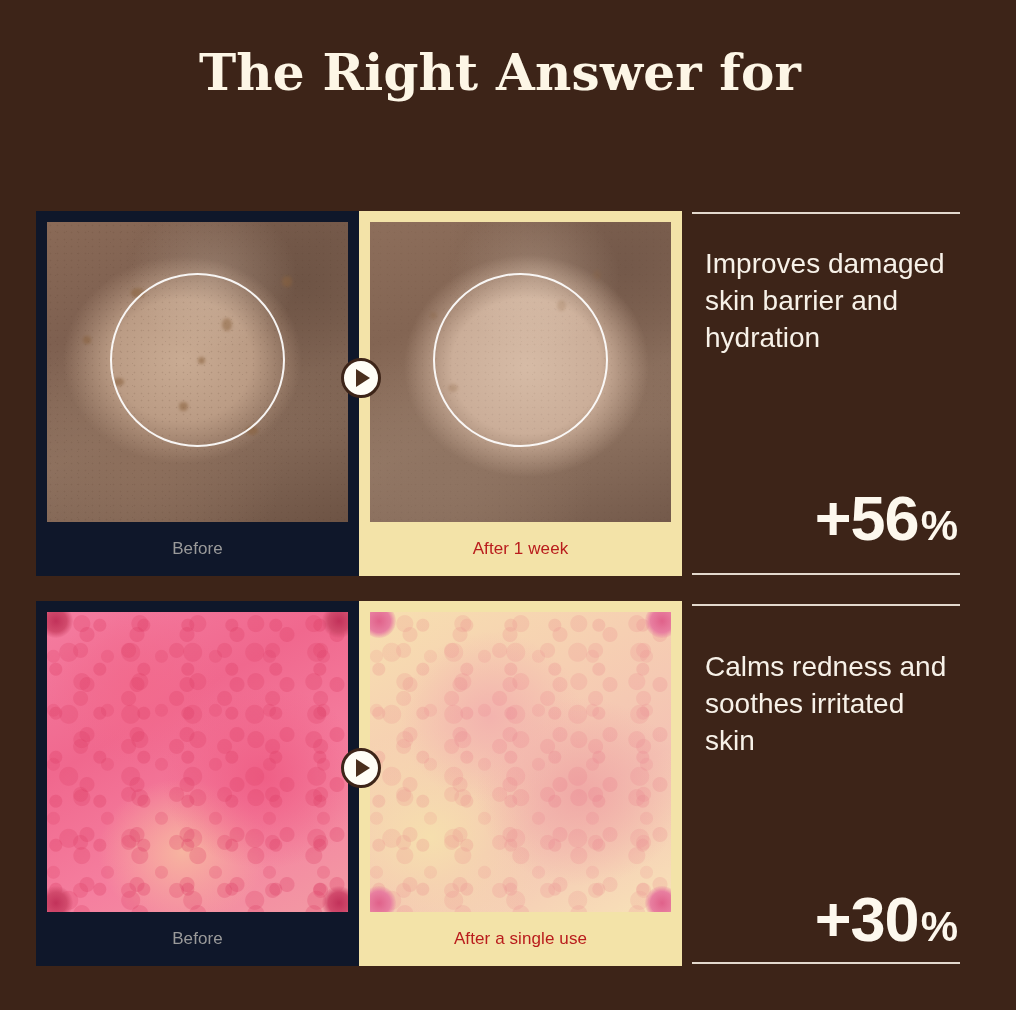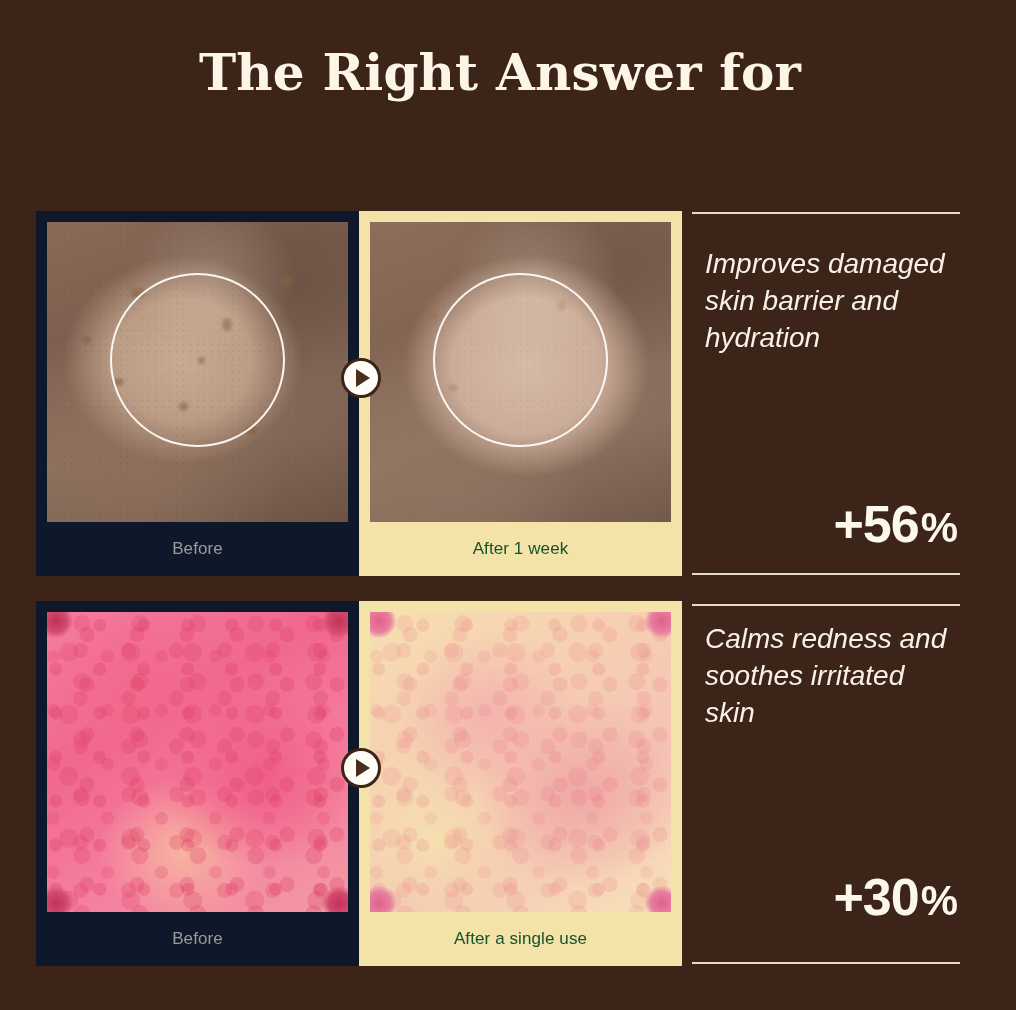--- a/index.html
+++ b/index.html
@@ -78,21 +78,21 @@
   .caption {
     flex: 1;
     width: 100%;
     display: flex;
     align-items: center;
     justify-content: center;
     font-size: 17px;
     letter-spacing: 0.1px;
   }
   .caption-before { color: #9a9a9a; }
-  .caption-after  { color: #14532d; }
+  .caption-after  { color: #b91c1c; }
 
   
   .highlight-circle {
     position: absolute;
     border: 2px solid rgba(255,255,255,0.92);
     border-radius: 50%;
     box-sizing: border-box;
     pointer-events: none;
   }
 
@@ -120,21 +120,21 @@
     margin-left: 4px;
   }
 
   
   .claim-block {
     position: absolute;
     left: 692px;
     width: 268px;
   }
   #claim-1 { top: 212px; height: 362px; }
-  #claim-2 { top: 587px; height: 360px; }
+  #claim-2 { top: 615px; height: 360px; }
 
   .rule {
     position: absolute;
     left: 692px;
     width: 268px;
     height: 2px;
     background: #e3d9cd;
   }
   #rule-1 { top: 212px; }
   #rule-2 { top: 573px; }
@@ -143,32 +143,31 @@
 
   .claim-text {
     position: absolute;
     top: 34px;
     left: 13px;
     width: 250px;
     font-size: 28px;
     line-height: 1.32;
     color: #f7f1e8;
     font-weight: 400;
-    font-style: italic;
   }
   .claim-stat {
     position: absolute;
     right: 2px;
     bottom: 24px;
     color: #fdf8ee;
     white-space: nowrap;
     line-height: 1;
   }
   .stat-num {
-    font-size: 52px;
+    font-size: 63px;
     font-weight: 700;
     letter-spacing: -1px;
   }
   .stat-pct {
     font-size: 42px;
     font-weight: 700;
     margin-left: 2px;
   }
 
   

